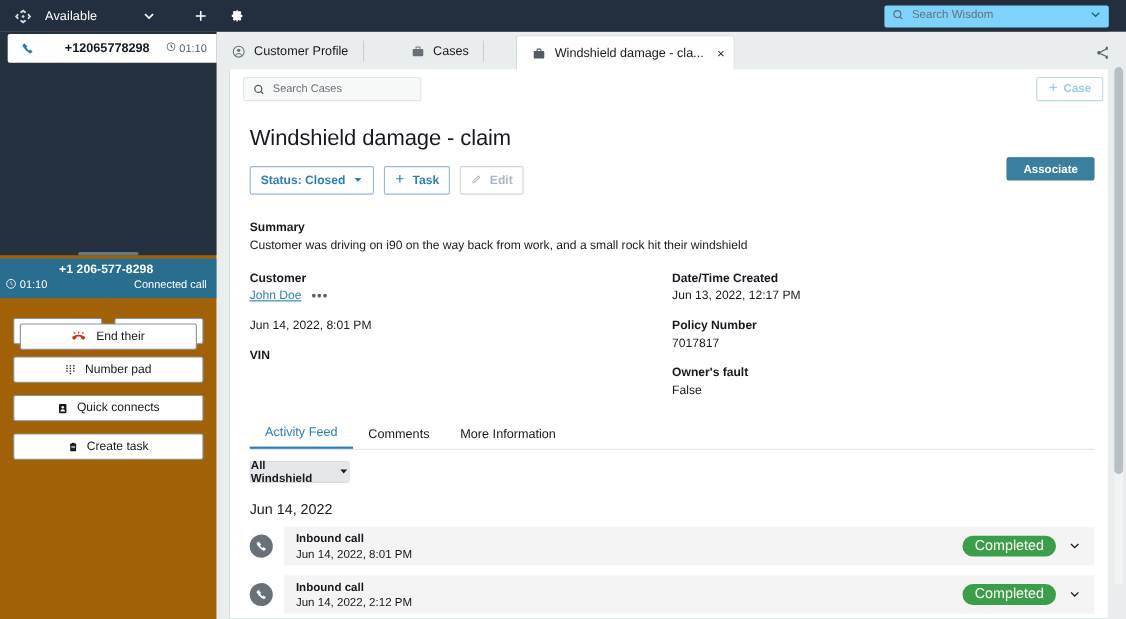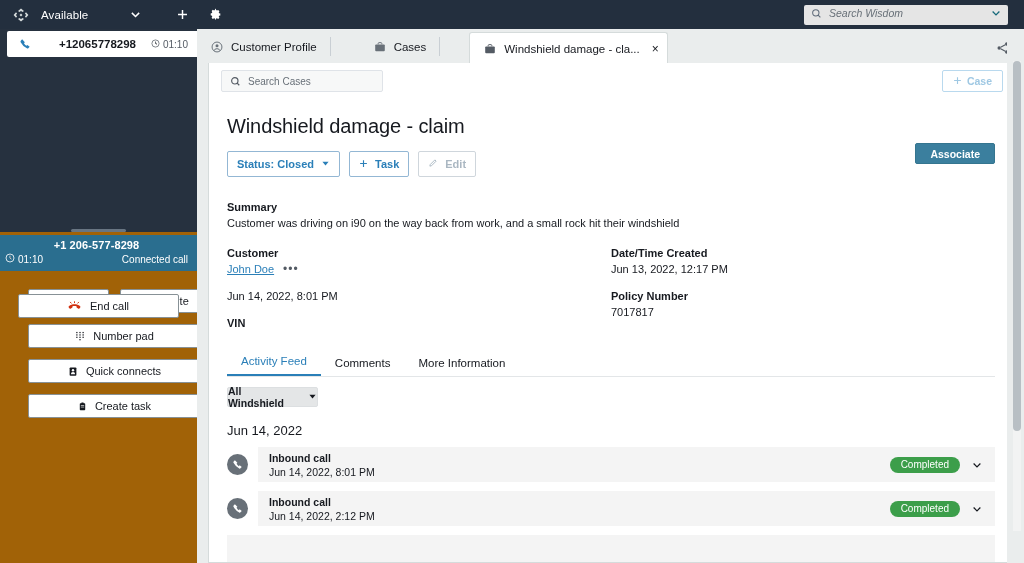--- a/index.html
+++ b/index.html
@@ -28,24 +28,23 @@
   .plus-btn {
     margin-left: 30px; color: #ffffff; font-size: 16px; width: 16px; height: 18px;
     display: flex; align-items: center; justify-content: center; cursor: pointer;
   }
   .gear-btn {
     margin-left: 17px; color: #ffffff; width: 16px; height: 18px;
     display: flex; align-items: center; justify-content: center; cursor: pointer;
   }
   .wisdom-search {
     position: absolute; right: 16px; top: 5px;
-    width: 204px; height: 20px; background: #e5e5e5;
+    width: 204px; height: 20px; background: #7dd3fc;
     border-radius: 2px; display: flex; align-items: center;
     padding: 0 6px 4px 7px;
-    font-style: italic;
   }
   .wisdom-search .mag { color: #5f6b7a; display:flex; align-items:center; }
   .wisdom-search .ph { color: #687078; font-size: 10.5px; margin-left: 7px; flex: 1; }
   .wisdom-search .dd { color: #16697a; display:flex; align-items:center; }
 
   
   .ccp {
     position: absolute; left: 0; top: 29px; width: 197px; height: 534px;
     background: #a16207;
     text-align: center;
@@ -69,21 +68,21 @@
   }
   .connected-bar {
     position: absolute; left: 0; top: 206px; width: 197px; height: 36px;
     background: #2a6e8f; color: #ffffff; padding: 4px 9px 0 5px;
   }
   .connected-bar .cnum { font-size: 11px; font-weight: bold; letter-spacing: .1px; }
   .connected-bar .crow { display: flex; align-items: center; margin-top: 2px; }
   .connected-bar .ctime { font-size: 10px; display: flex; align-items: center; gap: 3px; flex: 1; }
   .connected-bar .cstate { font-size: 10px; }
 
-  .ccp-buttons { position: absolute; left: 16px; top: 260px; width: 197px; }
+  .ccp-buttons { position: absolute; left: 0; top: 260px; width: 197px; }
   .btn-row { display: flex; gap: 11px; padding: 0 12px; margin-bottom: 11px; }
   .ccp-btn {
     border: 1px solid #879196; background: #ffffff; border-radius: 2px;
     height: 24px; font-size: 11px; color: #16191f;
     display: flex; align-items: center; justify-content: center; gap: 8px;
     cursor: pointer; flex: 1; font-family: "Liberation Sans", sans-serif;
   }
   .ccp-btn.wide { margin: 0 12px 11px 12px; }
   .ccp-btn .gl { display: flex; align-items: center; color: #16191f; }
   .end-call {
@@ -210,21 +209,21 @@
   }
   .feed-body {
     flex: 1; background: #f4f4f4; height: 35px; display: flex;
     align-items: center; justify-content: space-between; padding: 0 12px 0 11px;
   }
   .feed-texts { display: flex; flex-direction: column; gap: 2px; }
   .feed-title { font-size: 10.5px; font-weight: bold; color: #16191f; }
   .feed-sub { font-size: 10.5px; color: #16191f; }
   .feed-right { display: flex; align-items: center; gap: 11px; }
   .badge {
-    background: #3c9e4a; color: #ffffff; font-size: 10px; border-radius: 10px;
+    background: #3c9e4a; color: #ffffff; font-size: 13px; border-radius: 10px;
     padding: 2px 11px 3px 11px; line-height: 1.1;
   }
   .feed-chev { color: #16191f; display: flex; align-items: center; cursor: pointer; }
 
   
   .vscroll-outer {
     position: absolute; right: 0; top: 29px; width: 17px; height: 534px;
     background: #eaeded;
   }
   .vscroll-track {
@@ -385,21 +384,21 @@
       </div>
     </div>
 
     <div class="end-call">
       <span class="gl">
         <svg width="13" height="13" viewBox="0 0 16 16">
             <path fill="currentColor" d="M8 5.2c-2.6 0-5 .8-6.7 2.2-.6.5-.7 1.4-.2 2l.9 1c.4.5 1.1.6 1.6.2l1.4-1c.3-.2.5-.6.5-1v-.9c1.7-.5 3.3-.5 5 0v.9c0 .4.2.8.5 1l1.4 1c.5.4 1.2.3 1.6-.2l.9-1c.5-.6.4-1.5-.2-2C13 6 10.6 5.2 8 5.2z"></path>
             <path stroke="currentColor" stroke-width="1.2" d="m2.6 2.4 1.6 1.8M13.4 2.4l-1.6 1.8M8 1.6v2.2"></path>
           </svg>
       </span>
-      <span>End call</span>
+      <span>End their</span>
     </div>
   </div>
 
   <div class="main">
 
     <div class="tabstrip">
       <div class="tab sep">
         <span class="tico">
           <svg width="12" height="12" viewBox="0 0 16 16">
               <circle cx="8" cy="8" r="6.6" fill="none" stroke="currentColor" stroke-width="1.3"></circle>
@@ -515,20 +514,24 @@
           </div>
           <div class="gcol">
             <div class="gitem">
               <div class="fld-label">Date/Time Created</div>
               <div class="fld-value">Jun 13, 2022, 12:17 PM</div>
             </div>
             <div class="gitem">
               <div class="fld-label">Policy Number</div>
               <div class="fld-value">7017817</div>
             </div>
+            <div class="gitem">
+              <div class="fld-label">Owner's fault</div>
+              <div class="fld-value">False</div>
+            </div>
           </div>
         </div>
 
         <div class="subtabs">
           <div class="subtab active">
             <span>Activity Feed</span>
           </div>
           <div class="subtab">
             <span>Comments</span>
           </div>

